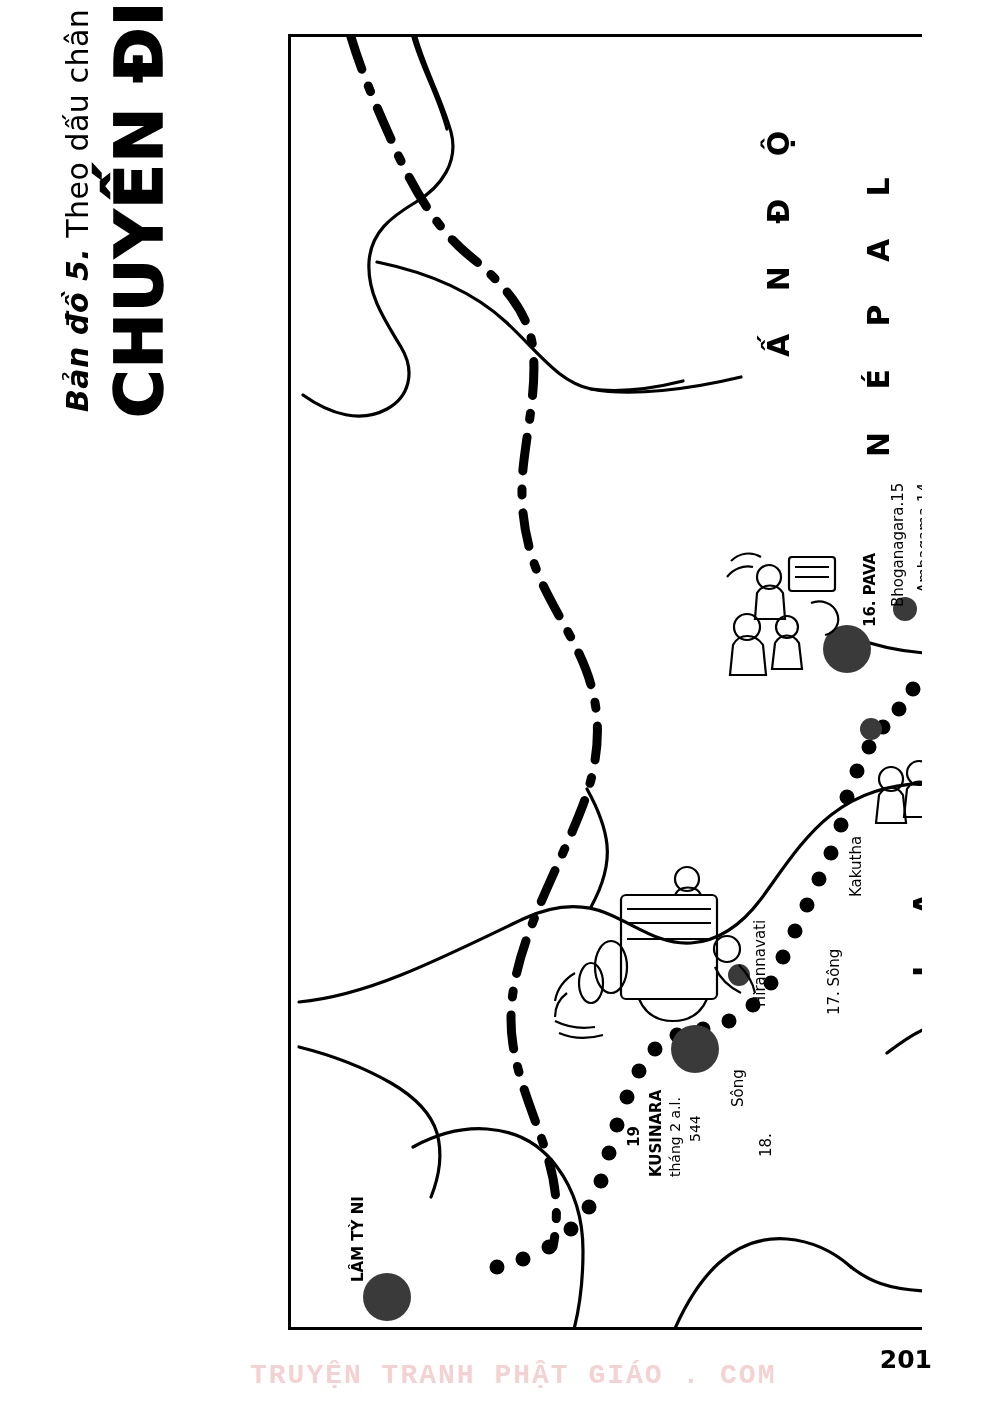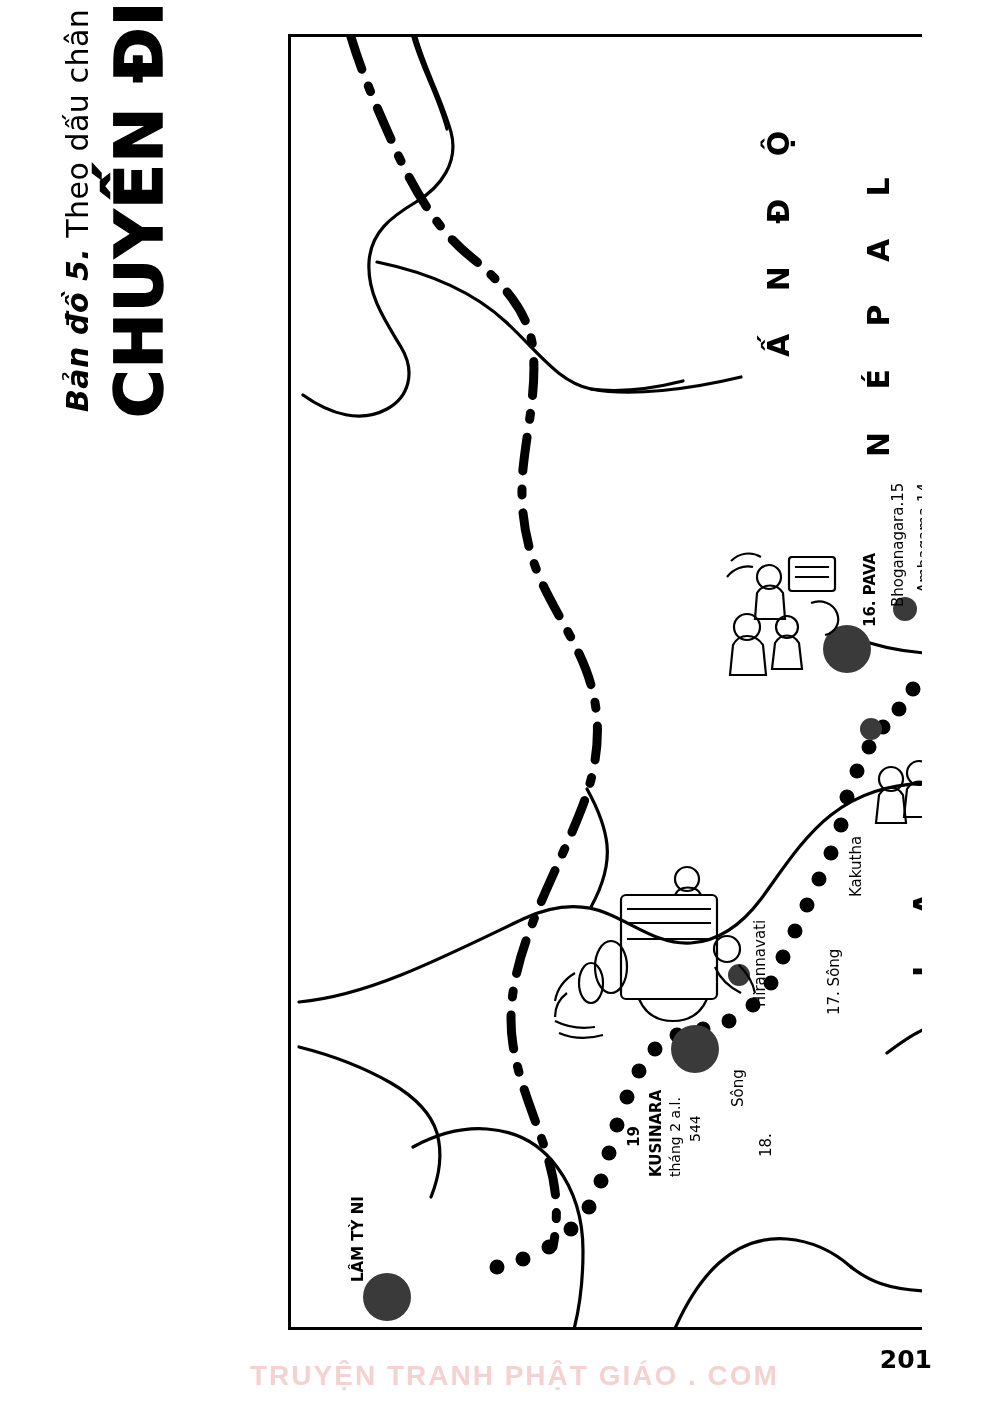--- a/index.html
+++ b/index.html
@@ -111,21 +111,21 @@
     right: 60px;
     top: 1345px;
     font-family: "DejaVu Sans", sans-serif;
     font-size: 25px;
     font-weight: 600;
   }
   #watermark {
     position: absolute;
     left: 250px;
     top: 1360px;
-    font-family: Liberation Sans, sans-serif;
+    font-family: Liberation Mono, monospace;
     font-size: 28px;
     font-weight: 700;
     letter-spacing: 2px;
     color: #f4d2d2;
     white-space: nowrap;
   }
 </style>
 </head>
 <body>
 

